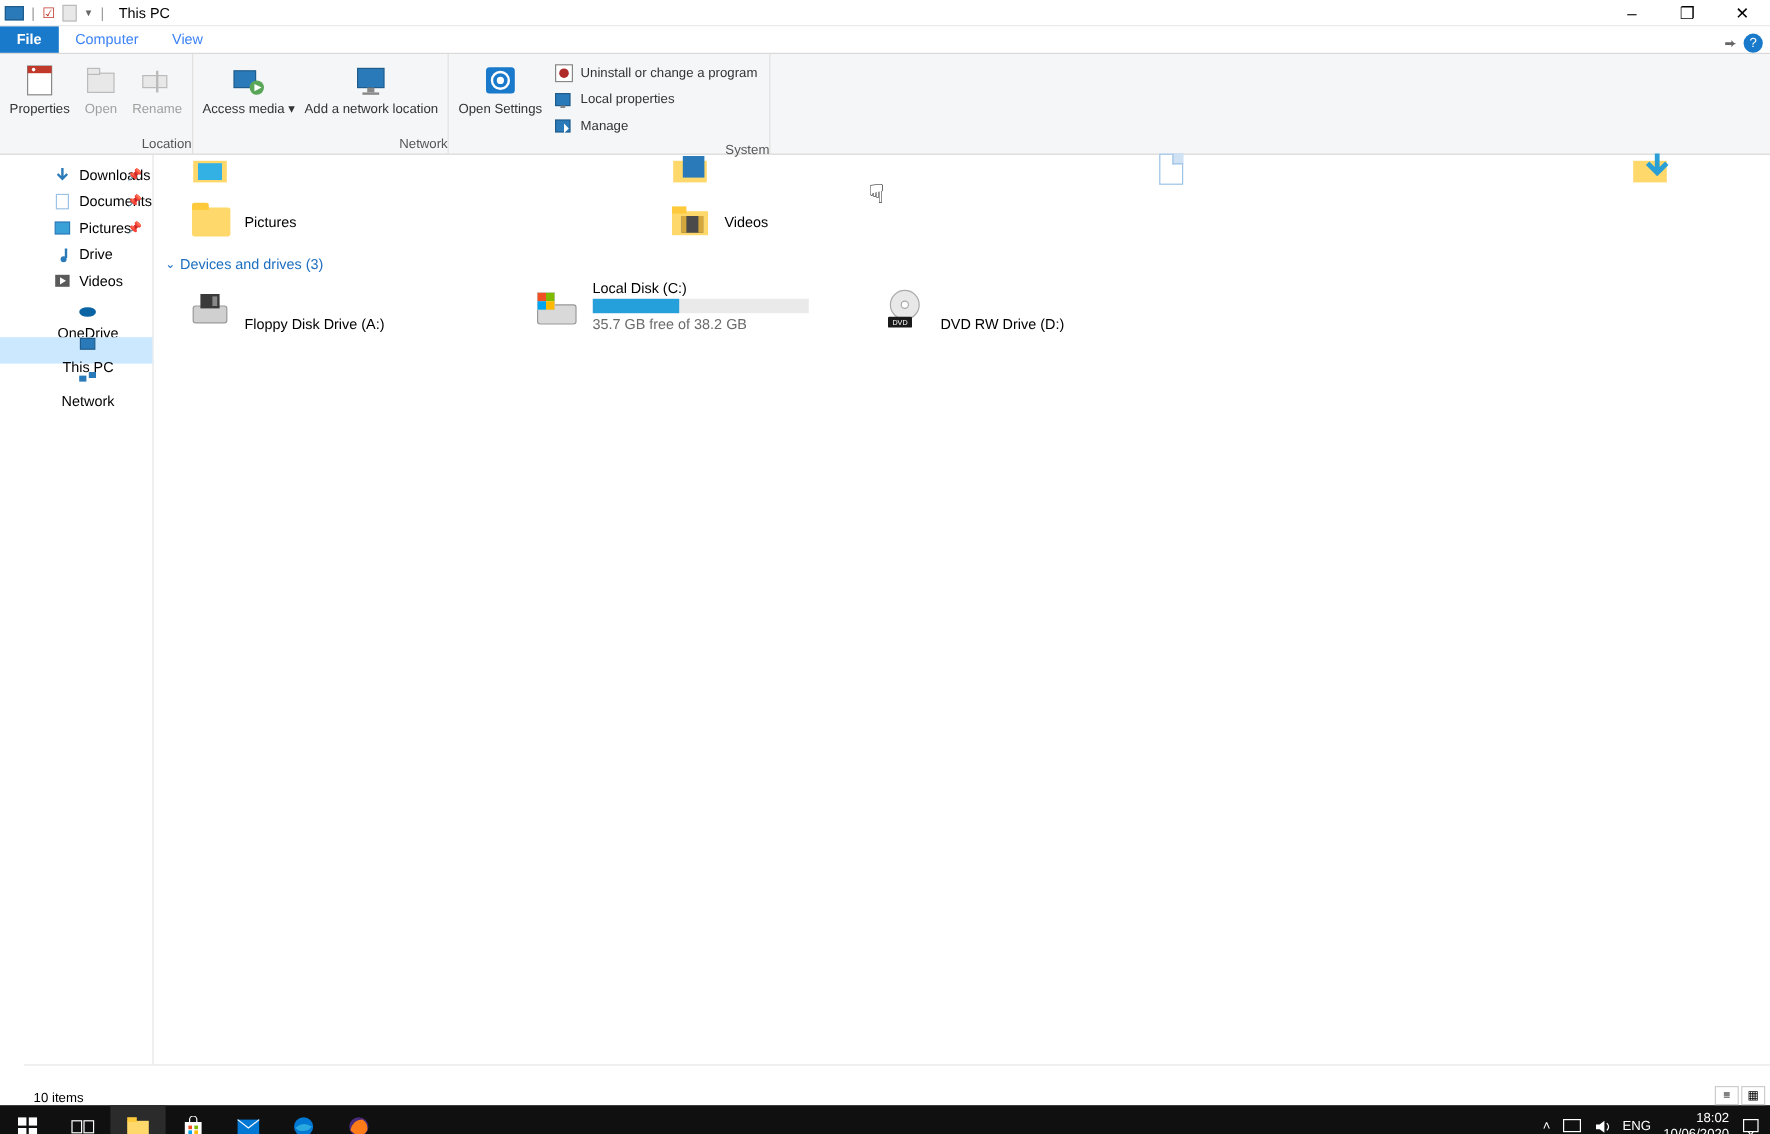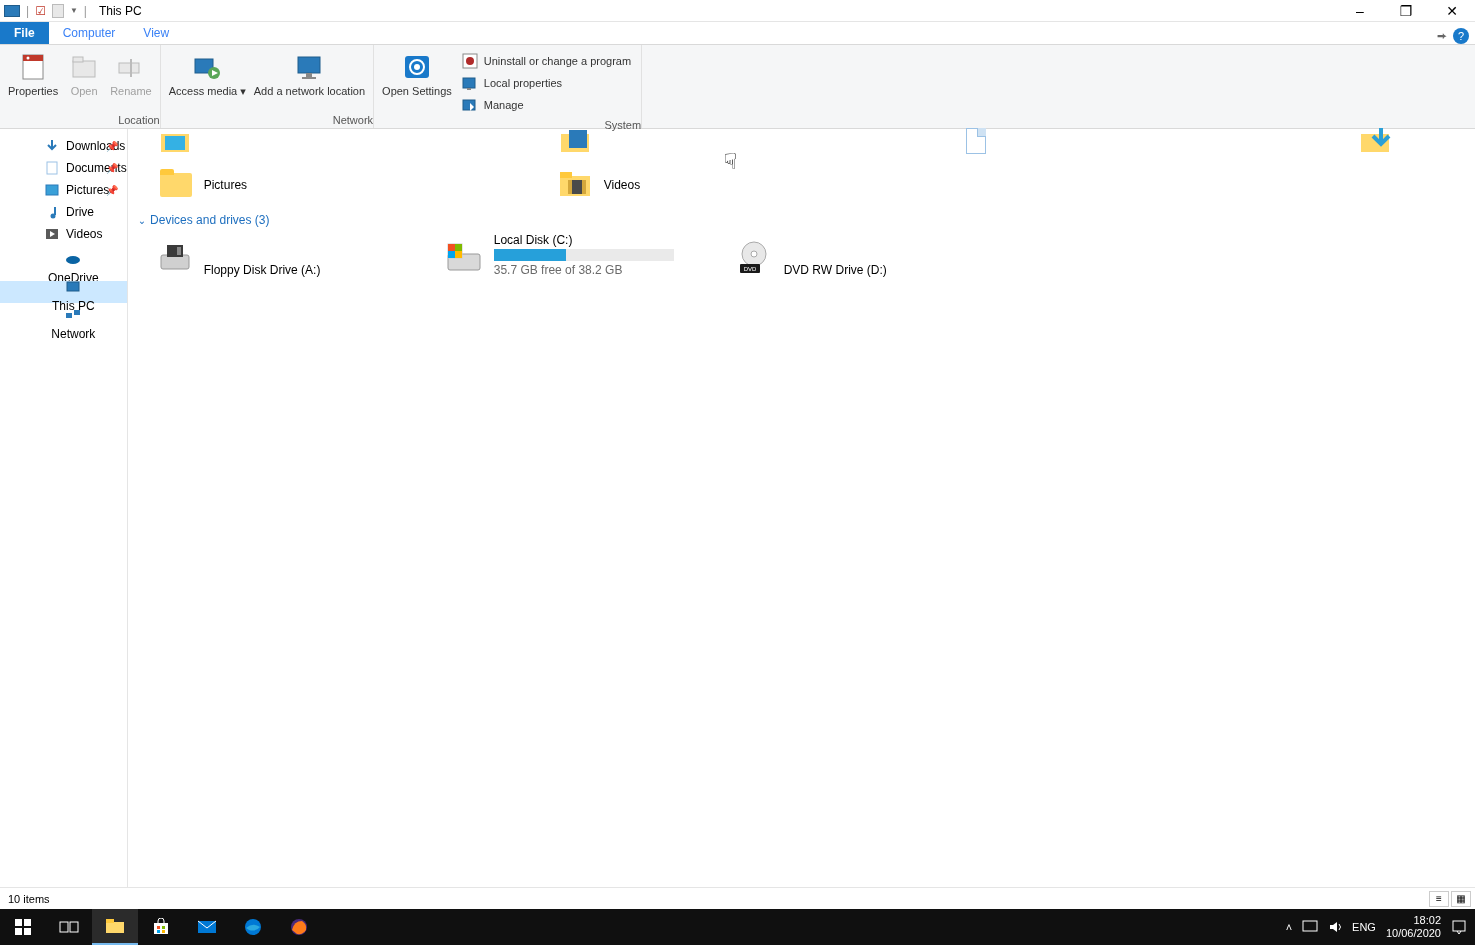--- a/index.html
+++ b/index.html
@@ -59,21 +59,21 @@
 .drives { display: flex; gap: 70px; padding-left: 18px; }
 .drive { display: flex; gap: 10px; width: 220px; align-items: flex-end; }
 .drive .dicon { width: 38px; height: 38px; display:flex; align-items:center; justify-content:center; }
 .drive .dtxt { display:flex; flex-direction:column; gap:2px; }
 .bar { width: 180px; height: 12px; background: #eaeaea; position: relative; }
 .bar .fill { position:absolute; left:0; top:0; bottom:0; background:#26a0da; }
 
 .cursor { position:absolute; left: 596px; top: 20px; font-size: 22px; pointer-events:none; }
 
 
-.statusbar { height: 22px; border-top: 1px solid #e5e5e5; display: flex; align-items: center; padding: 0 8px; font-size: 11px; position: relative; }
+.statusbar { height: 34px; border-top: 1px solid #e5e5e5; display: flex; align-items: flex-end; padding: 0 8px; font-size: 11px; position: relative; margin-left: 20px; }
 .statusbar .viewbtns { position:absolute; right:4px; display:flex; gap:2px; }
 .vb { width:20px; height:16px; border:1px solid #ccc; display:flex; align-items:center; justify-content:center; font-size:10px; }
 
 
 .taskbar { height: 36px; background: #101010; display: flex; align-items: center; color: #fff; }
 .tbtn { width: 46px; height: 36px; display:flex; align-items:center; justify-content:center; }
 .tbtn.active { background: #2b2b2b; border-bottom: 2px solid #76b9ed; }
 .tray { margin-left: auto; display: flex; align-items: center; gap: 10px; padding-right: 8px; font-size: 11px; }
 .clock { text-align: right; line-height: 1.2; }
 

